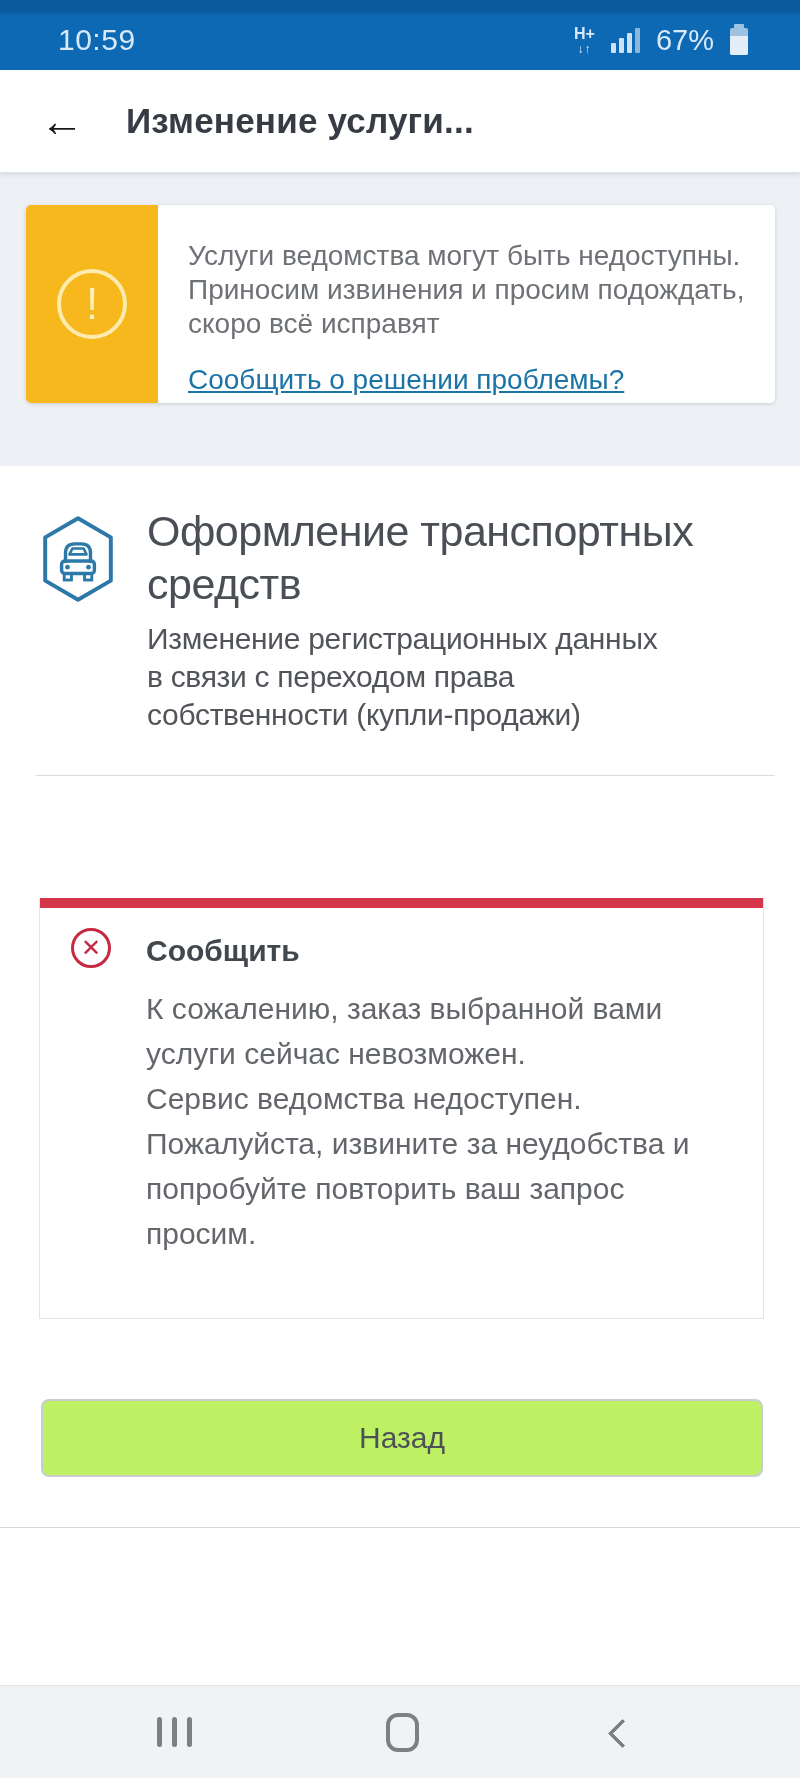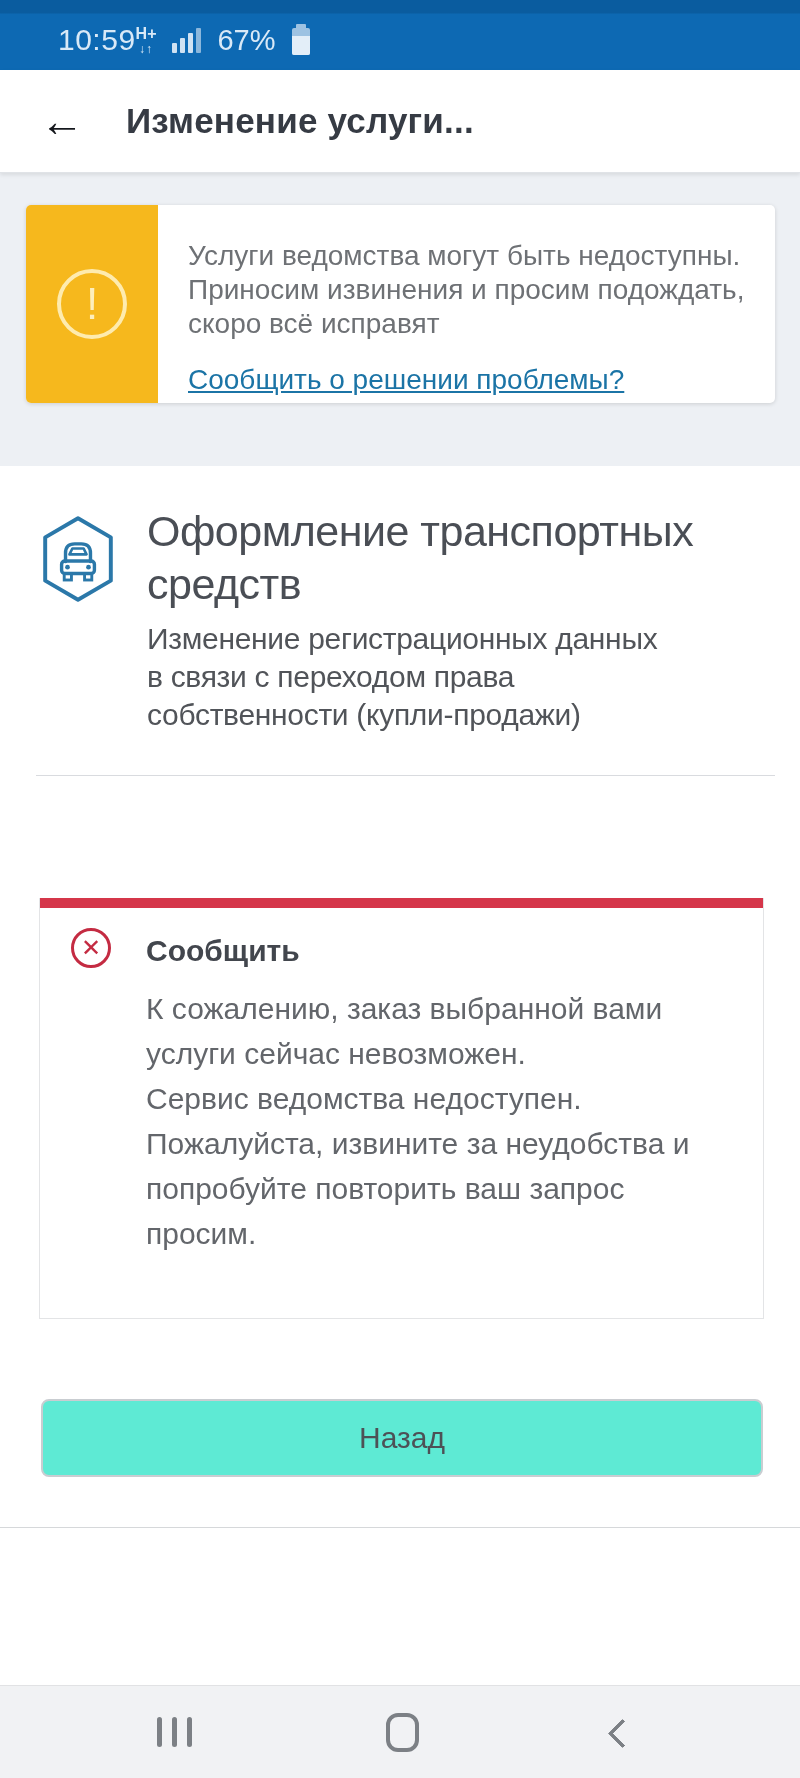--- a/index.html
+++ b/index.html
@@ -4,21 +4,21 @@
 <style>
   * { margin:0; padding:0; box-sizing:border-box; }
   html,body { background:#fff; }
   body { font-family:"Liberation Sans","DejaVu Sans",sans-serif; }
   .screen { position:relative; width:800px; height:1778px; background:#fff; overflow:hidden; margin:0 auto; }
 
   
   .status-bar{
     height:70px;
     background:linear-gradient(180deg,#0a5c9f 0px,#0a5c9f 13px,#0d69b3 14px,#0d69b3 100%);
-    display:flex; align-items:center; 
+    display:flex; align-items:center; justify-content:space-between;
     padding:10px 52px 0 58px;
     color:#d9e9f7;
   }
   .sb-time{ font-size:30px; letter-spacing:0.5px; }
   .sb-right{ display:flex; align-items:center; gap:16px; }
   .sb-net{ display:flex; flex-direction:column; align-items:center; line-height:1; }
   .sb-net .net-type{ font-size:16px; font-weight:bold; }
   .sb-net .net-arrows{ font-size:12px; margin-top:1px; letter-spacing:1px; }
   .sb-signal{ display:flex; align-items:flex-end; gap:3px; height:26px; }
   .sb-signal i{ display:block; width:5px; background:#cfe2f3; border-radius:1px; }
@@ -86,21 +86,21 @@
     display:flex; align-items:center; justify-content:center;
     color:var(--error-icon-red,#c42b42); font-size:24px; font-weight:bold;
   }
   .alert-body{ padding:26px 30px 62px 106px; }
   .alert-title{ font-size:30px; font-weight:bold; color:#42464d; margin-bottom:18px; }
   .alert-text p{ font-size:30px; color:#63666b; line-height:45px; max-width:600px; }
 
   
   .btn-back{
     display:flex; align-items:center; justify-content:center;
-    margin:80px 37px 0 41px; height:78px; background:#5eead4;
+    margin:80px 37px 0 41px; height:78px; background:#bef264;
     border:2px solid #c9cdd1; border-radius:8px;
     font-size:30px; color:#4d5156; cursor:pointer;
     font-family:"Liberation Sans","DejaVu Sans",sans-serif;
     width:calc(100% - 78px);
   }
   .divider2{ height:1px; background:#d6d8da; margin-top:50px; }
 
   
   .nav-bar{
     position:absolute; bottom:0; left:0; width:100%; height:93px;

